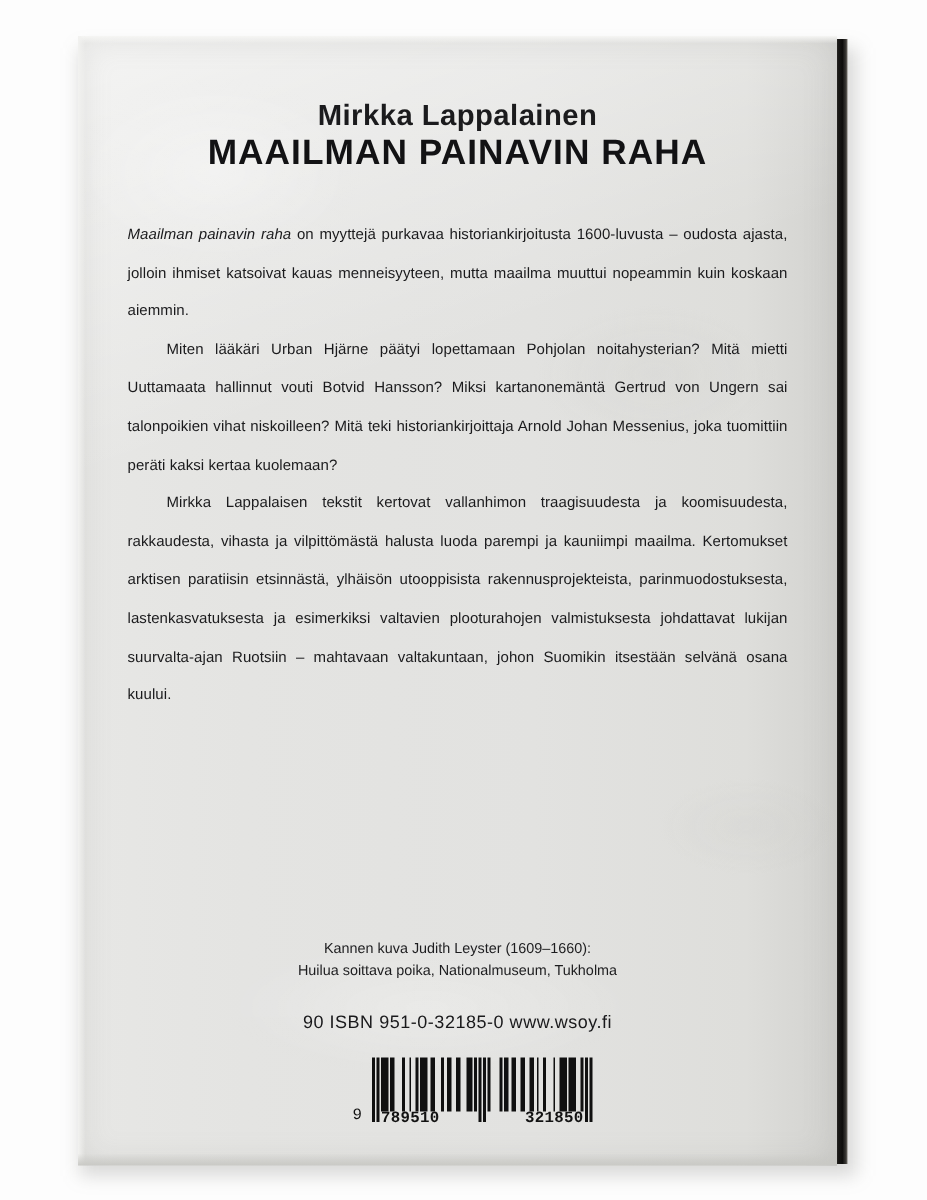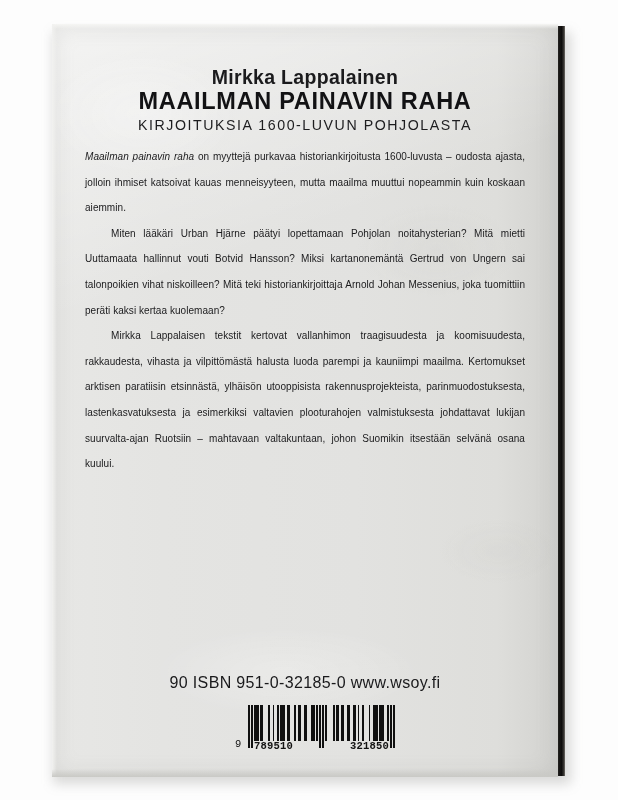--- a/index.html
+++ b/index.html
@@ -151,21 +151,21 @@
     font-size: 9.6px;
     line-height: 15px;
     color: #1d1d1f;
   }
   #isbn-line {
     position: absolute;
     left: 0;
     top: 650px;
     width: 506px;
     text-align: center;
-    font-size: 16px;
+    font-size: 12px;
     letter-spacing: .35px;
     color: #19191b;
   }
 
   
   #barcode-area {
     position: absolute;
     left: 183px;
     top: 681px;
     width: 160px;
@@ -223,34 +223,37 @@
     <div id="edge-top"></div>
     <div id="edge-left"></div>
     <div id="edge-bottom"></div>
 
     <div id="cover-content">
 
       <div class="block-head" id="author-name">Mirkka Lappalainen</div>
 
       <div class="block-head" id="book-title">MAAILMAN PAINAVIN RAHA</div>
 
-      <div class="block-head" id="book-subtitle">KIRJOITUKSIA 1600-LUVUN POHJOLASTA</div>
 
       <div id="blurb">
         <p class="para">
           <em class="booktitle-italic">Maailman painavin raha</em><span> on myyttejä purkavaa historiankirjoitusta 1600-luvusta – oudosta ajasta, jolloin ihmiset katsoivat kauas menneisyyteen, mutta maailma muuttui nopeammin kuin koskaan aiemmin.</span>
         </p>
         <p class="para">
           <span>Miten lääkäri Urban Hjärne päätyi lopettamaan Pohjolan noitahysterian? Mitä mietti Uuttamaata hallinnut vouti Botvid Hansson? Miksi kartanonemäntä Gertrud von Ungern sai talonpoikien vihat niskoilleen? Mitä teki historiankirjoittaja Arnold Johan Messenius, joka tuomittiin peräti kaksi kertaa kuolemaan?</span>
         </p>
         <p class="para">
           <span>Mirkka Lappalaisen tekstit kertovat vallanhimon traagisuudesta ja koomisuudesta, rakkaudesta, vihasta ja vilpittömästä halusta luoda parempi ja kauniimpi maailma. Kertomukset arktisen paratiisin etsinnästä, ylhäisön utooppisista rakennusprojekteista, parinmuodostuksesta, lastenkasvatuksesta ja esimerkiksi valtavien plooturahojen valmistuksesta johdattavat lukijan suurvalta-ajan Ruotsiin – mahtavaan valtakuntaan, johon Suomikin itsestään selvänä osana kuului.</span>
         </p>
       </div>
 
+      <div id="cover-credit">
+        <div>Kannen kuva Judith Leyster (1609–1660):</div>
+        <div>Huilua soittava poika, Nationalmuseum, Tukholma</div>
+      </div>
 
       <div id="isbn-line">90  ISBN 951-0-32185-0 www.wsoy.fi</div>
 
       <div id="barcode-area">
         <div id="barcode-lead">9</div>
         <div id="barcode-bars">
             <div class="bar guard" style="width: 1.54737px;"></div>
             <div class="gap" style="width: 1.54737px;"></div>
             <div class="bar guard" style="width: 1.54737px;"></div>
             <div class="gap" style="width: 1.54737px;"></div>

